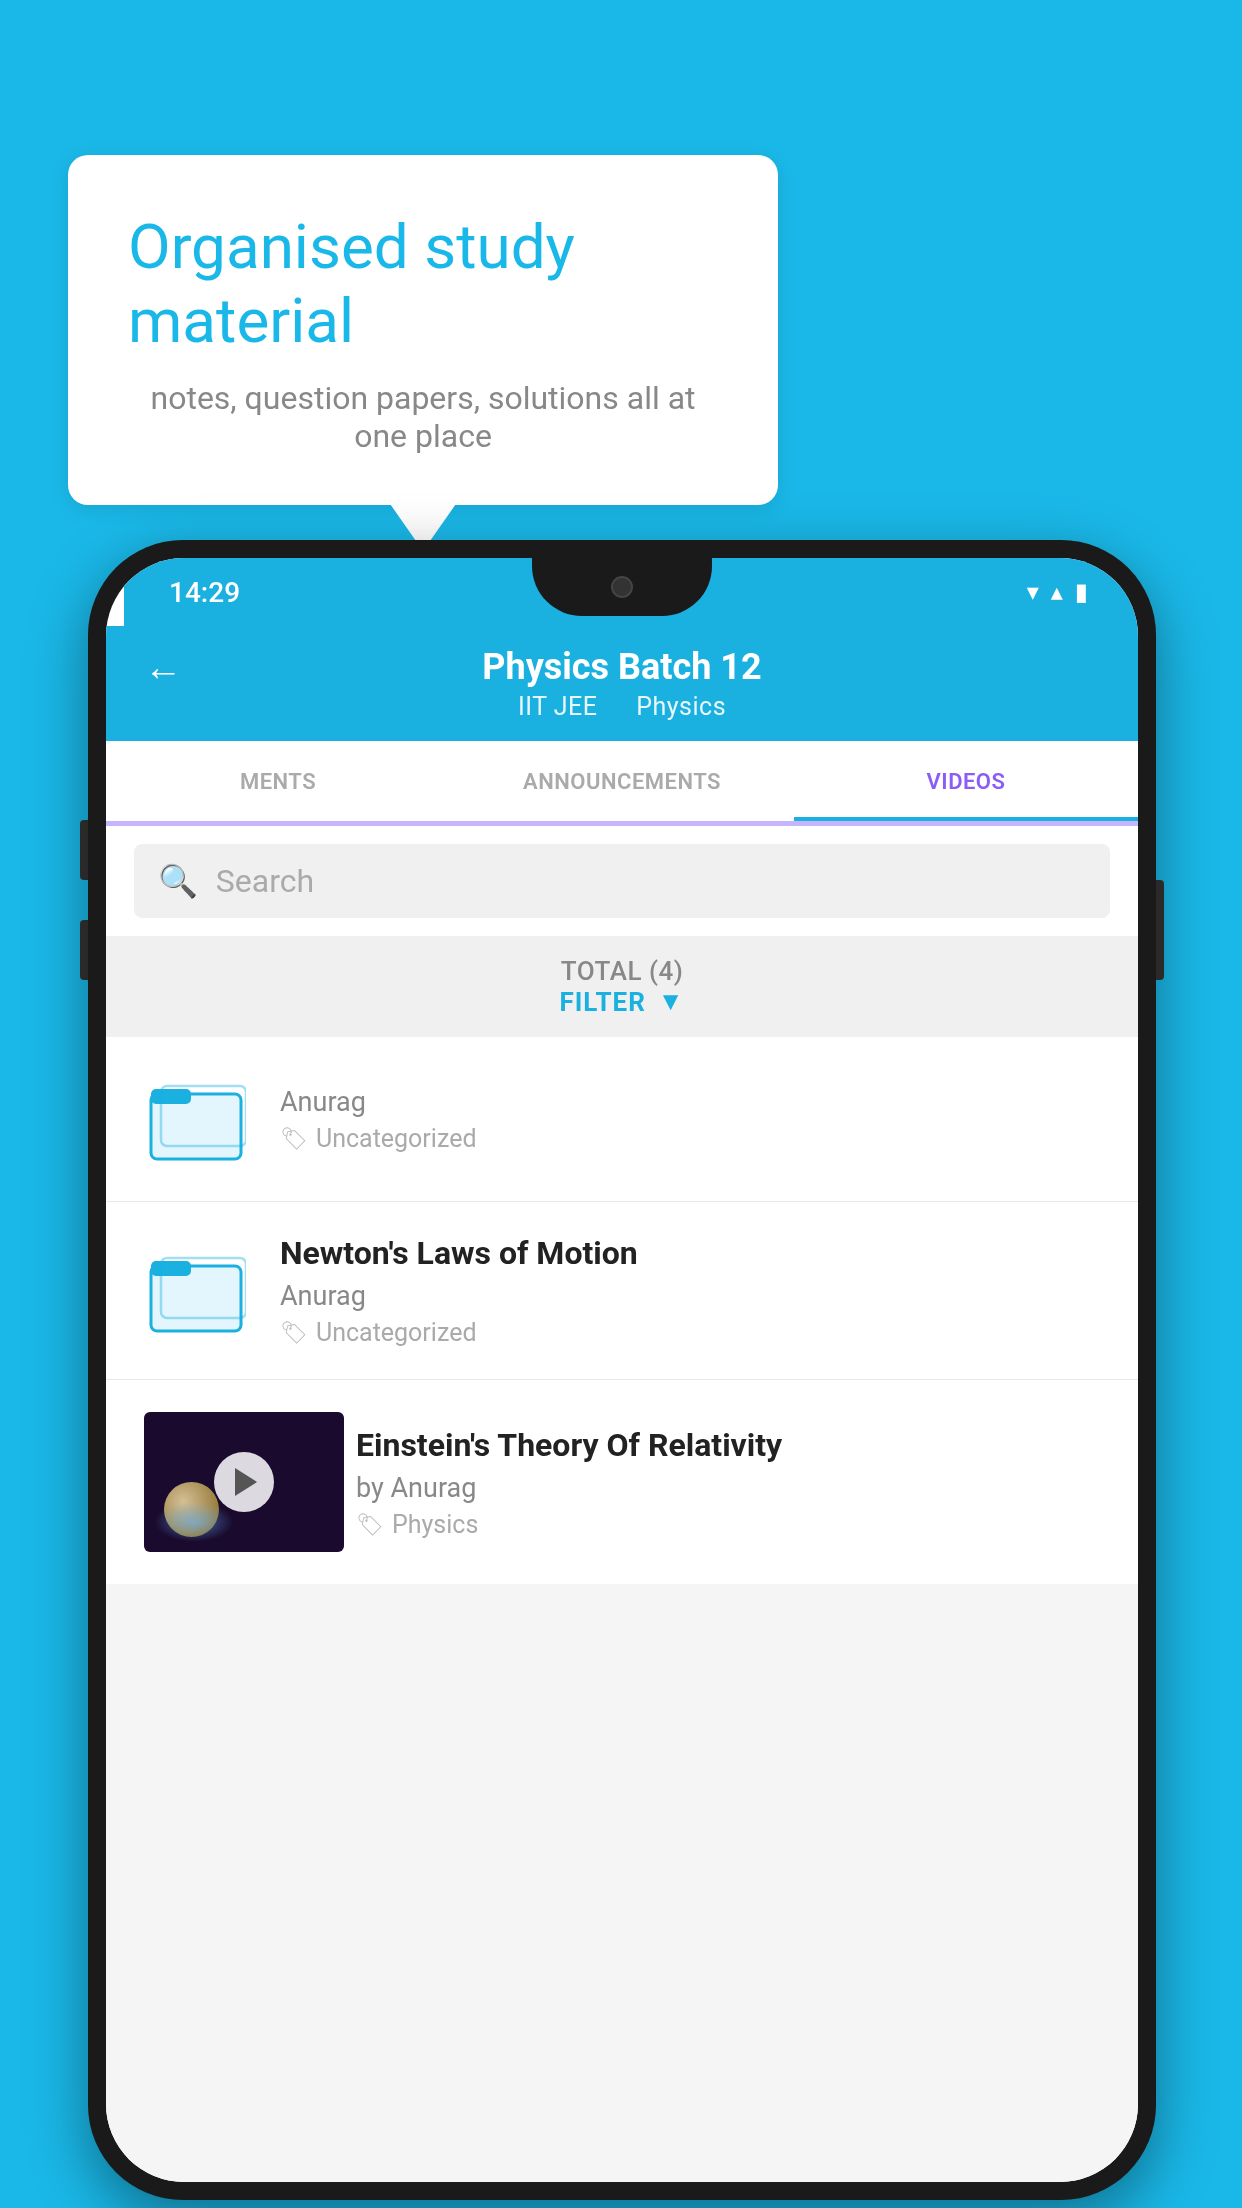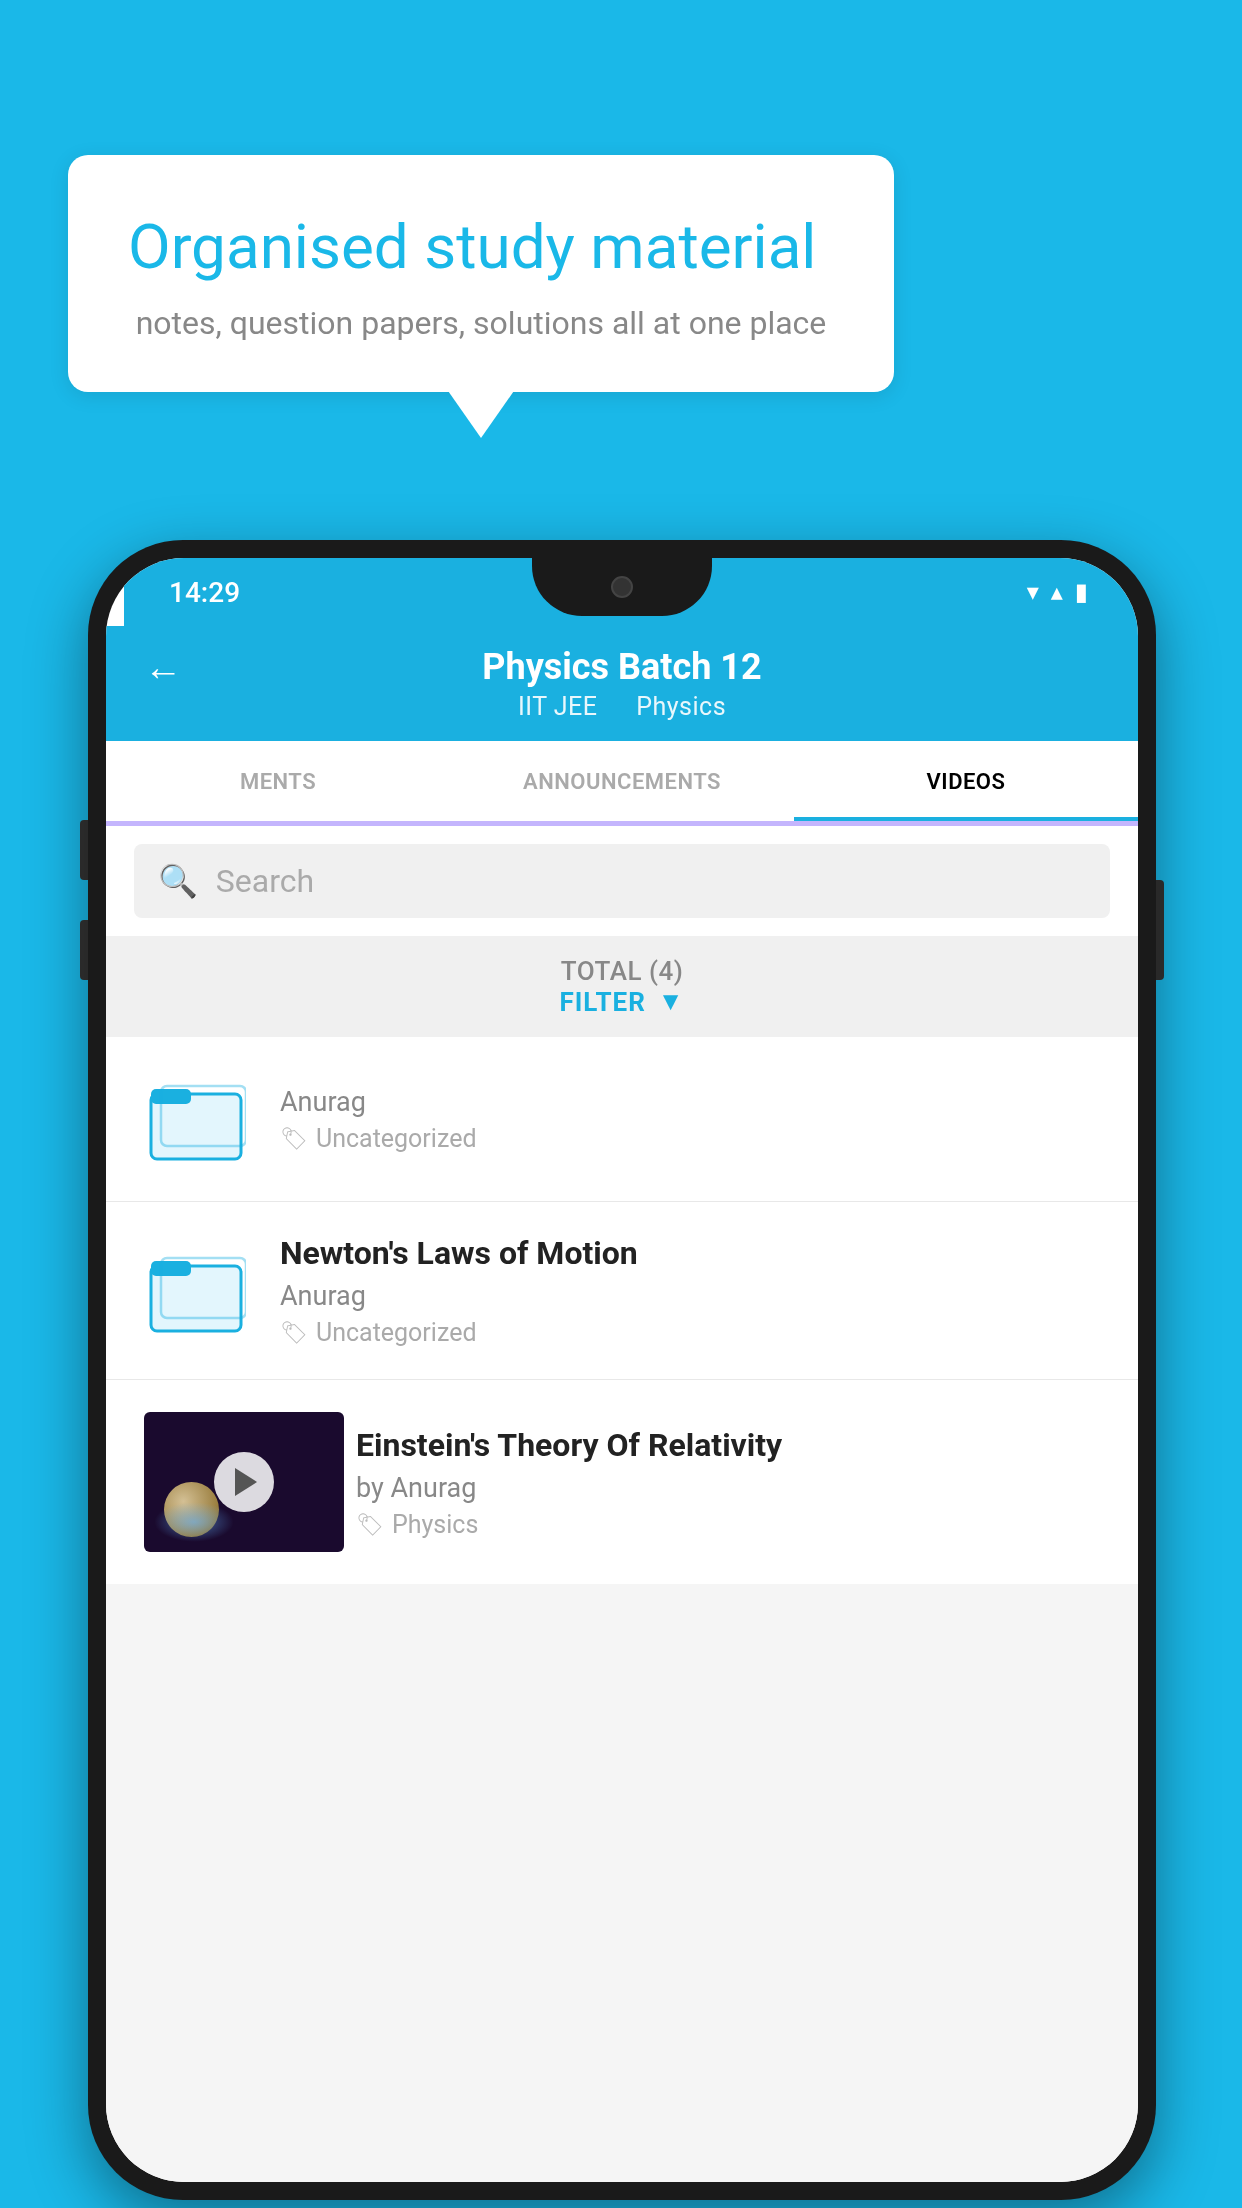--- a/index.html
+++ b/index.html
@@ -12,21 +12,21 @@
       font-family: 'Roboto', Arial, sans-serif;
       overflow: hidden;
       position: relative;
     }
 
     
     .speech-bubble {
       position: absolute;
       top: 155px;
       left: 68px;
-      width: 826px;
+      width: 710px;
       background: #fff;
       border-radius: 20px;
       padding: 55px 60px 50px 60px;
       box-shadow: 0 4px 20px rgba(0,0,0,0.1);
     }
 
     .speech-bubble::after {
       content: '';
       position: absolute;
       bottom: -46px;
@@ -197,21 +197,21 @@
       align-items: center;
       justify-content: center;
       font-size: 22px;
       font-weight: 600;
       color: #aaa;
       letter-spacing: 0.5px;
       position: relative;
     }
 
     .tab-item.active {
-      color: #000000;
+      color: #8b5cf6;
     }
 
     .tab-item.active::after {
       content: '';
       position: absolute;
       bottom: 0;
       left: 0;
       right: 0;
       height: 4px;
       background: #1ab0e0;

